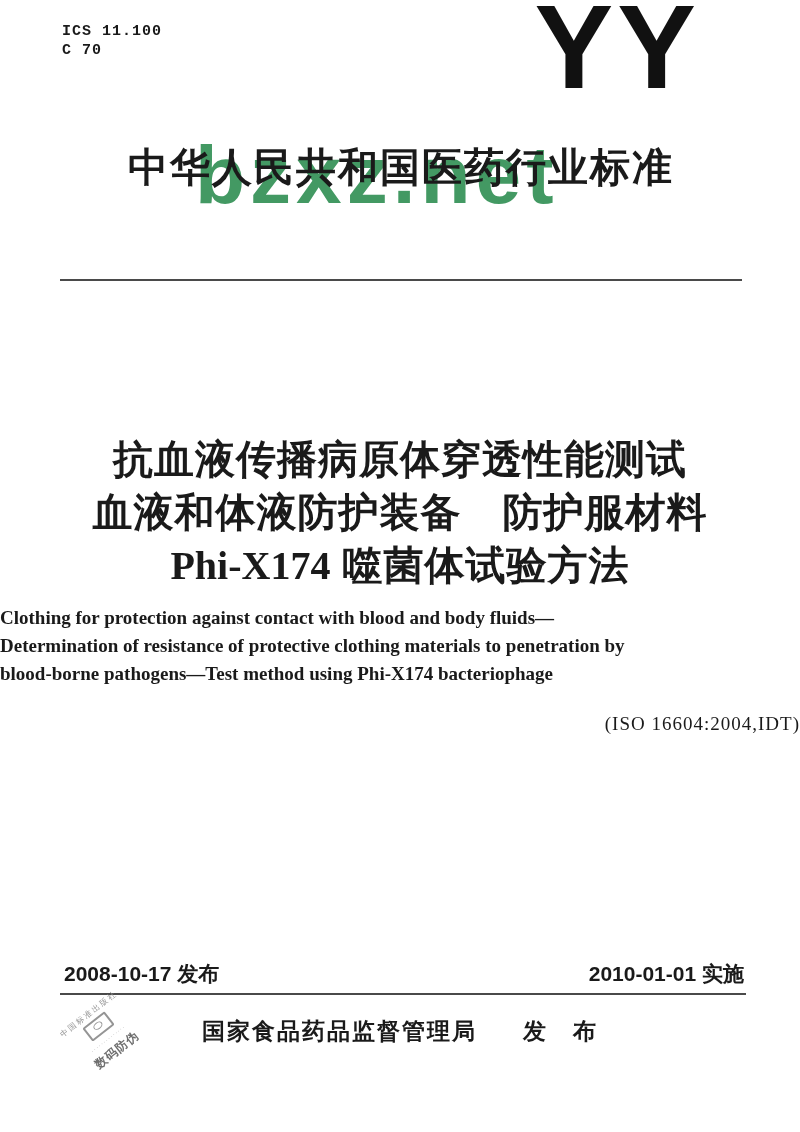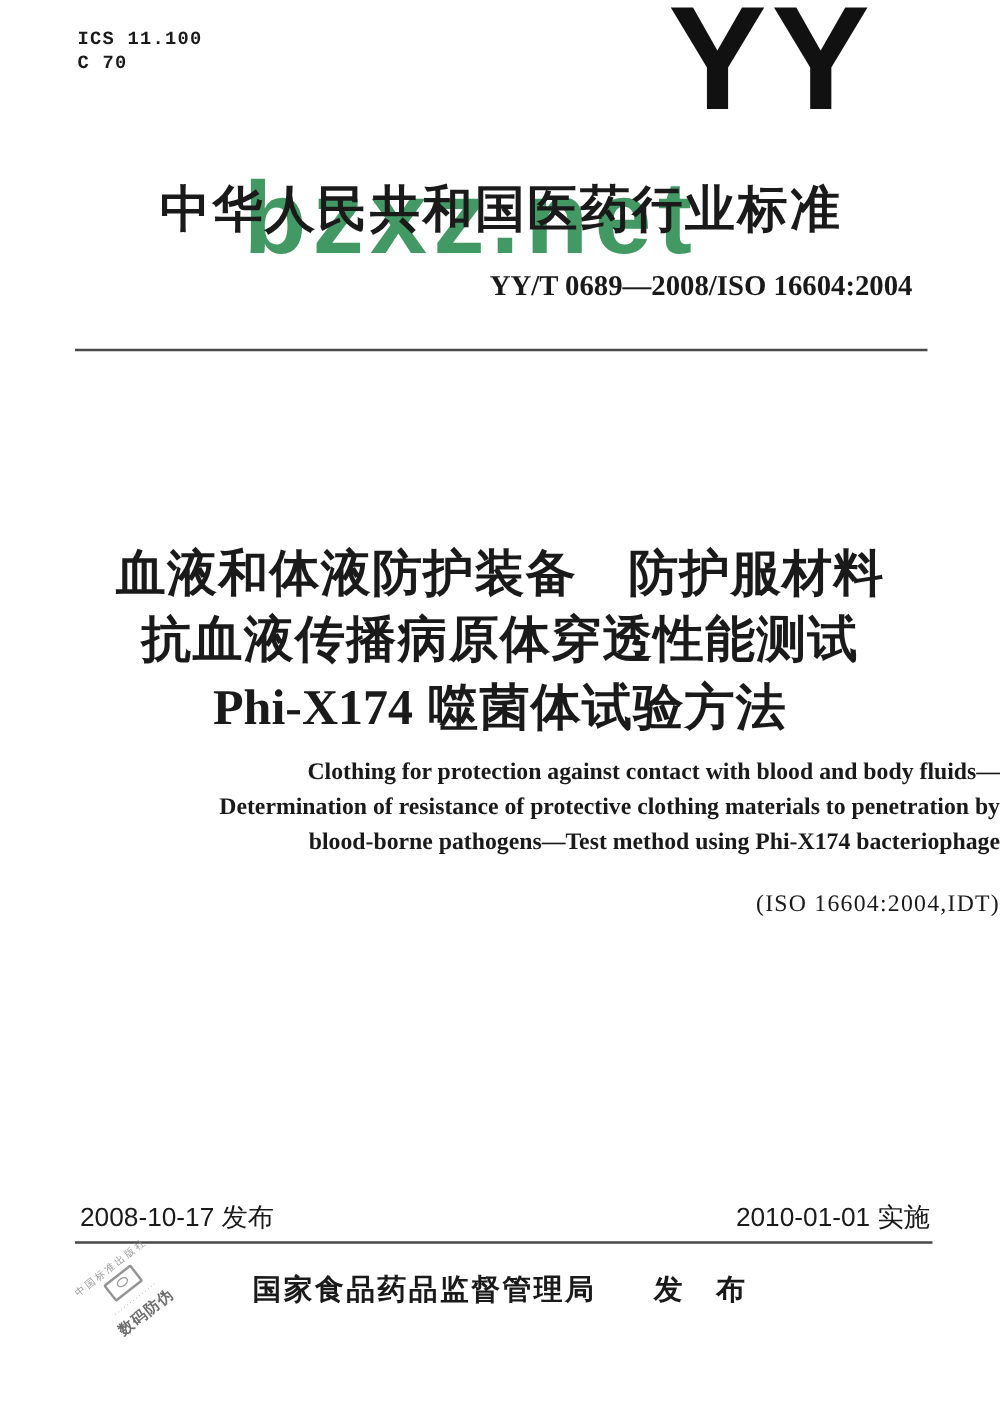--- a/index.html
+++ b/index.html
@@ -64,38 +64,37 @@
     position: absolute; left: 0; right: 0; top: 433px;
     text-align: center;
     font-size: 40px; font-weight: bold;
     line-height: 53px;
     letter-spacing: 1px;
   }
   .title-block .latin { font-family: "Liberation Serif", serif; letter-spacing: 0; margin-top: 12px; }
 
   .en-title {
     position: absolute; left: 0; right: 0; top: 604px;
-    text-align: right;
+    text-align: left;
     font-family: "Liberation Serif", serif;
     font-size: 19px; font-weight: bold;
     line-height: 28px;
-    padding-left: 44px;
   }
 
   .iso-note {
     position: absolute; left: 0; right: 0; top: 713px;
     text-align: right;
     font-family: "Liberation Serif", serif;
     font-size: 19px; letter-spacing: 1px;
   }
 
   .date-row {
     position: absolute; left: 64px; right: 56px; top: 960px;
     display: flex; justify-content: space-between;
-    font-size: 21px; font-weight: normal;
+    font-size: 21px; font-weight: bold;
   }
 
   .rule-bottom {
     position: absolute; left: 60px; right: 54px; top: 993px;
     border-top: 2px solid #4a4a4a;
   }
 
   
   .stamp {
     position: absolute; left: 70px; top: 1002px;
@@ -140,27 +139,26 @@
     <span>ICS 11.100</span><br>
     <span>C 70</span>
   </div>
 
   <div class="logo">YY</div>
 
   <div class="watermark">bzxz.net</div>
 
   <div class="cn-heading">中华人民共和国医药行业标准</div>
 
-  <div class="std-number">YY/T 0689—2008/ISO 16604:2004</div>
 
   <div class="rule-top"></div>
 
   <div class="title-block">
+    <div>抗血液传播病原体穿透性能测试</div>
     <div>血液和体液防护装备　防护服材料</div>
-    <div>抗血液传播病原体穿透性能测试</div>
     <div><span class="latin">Phi-X174</span><span> 噬菌体试验方法</span></div>
   </div>
 
   <div class="en-title">
     <div>Clothing for protection against contact with blood and body fluids—</div>
     <div>Determination of resistance of protective clothing materials to penetration by</div>
     <div>blood-borne pathogens—Test method using Phi-X174 bacteriophage</div>
   </div>
 
   <div class="iso-note">(ISO 16604:2004,IDT)</div>

